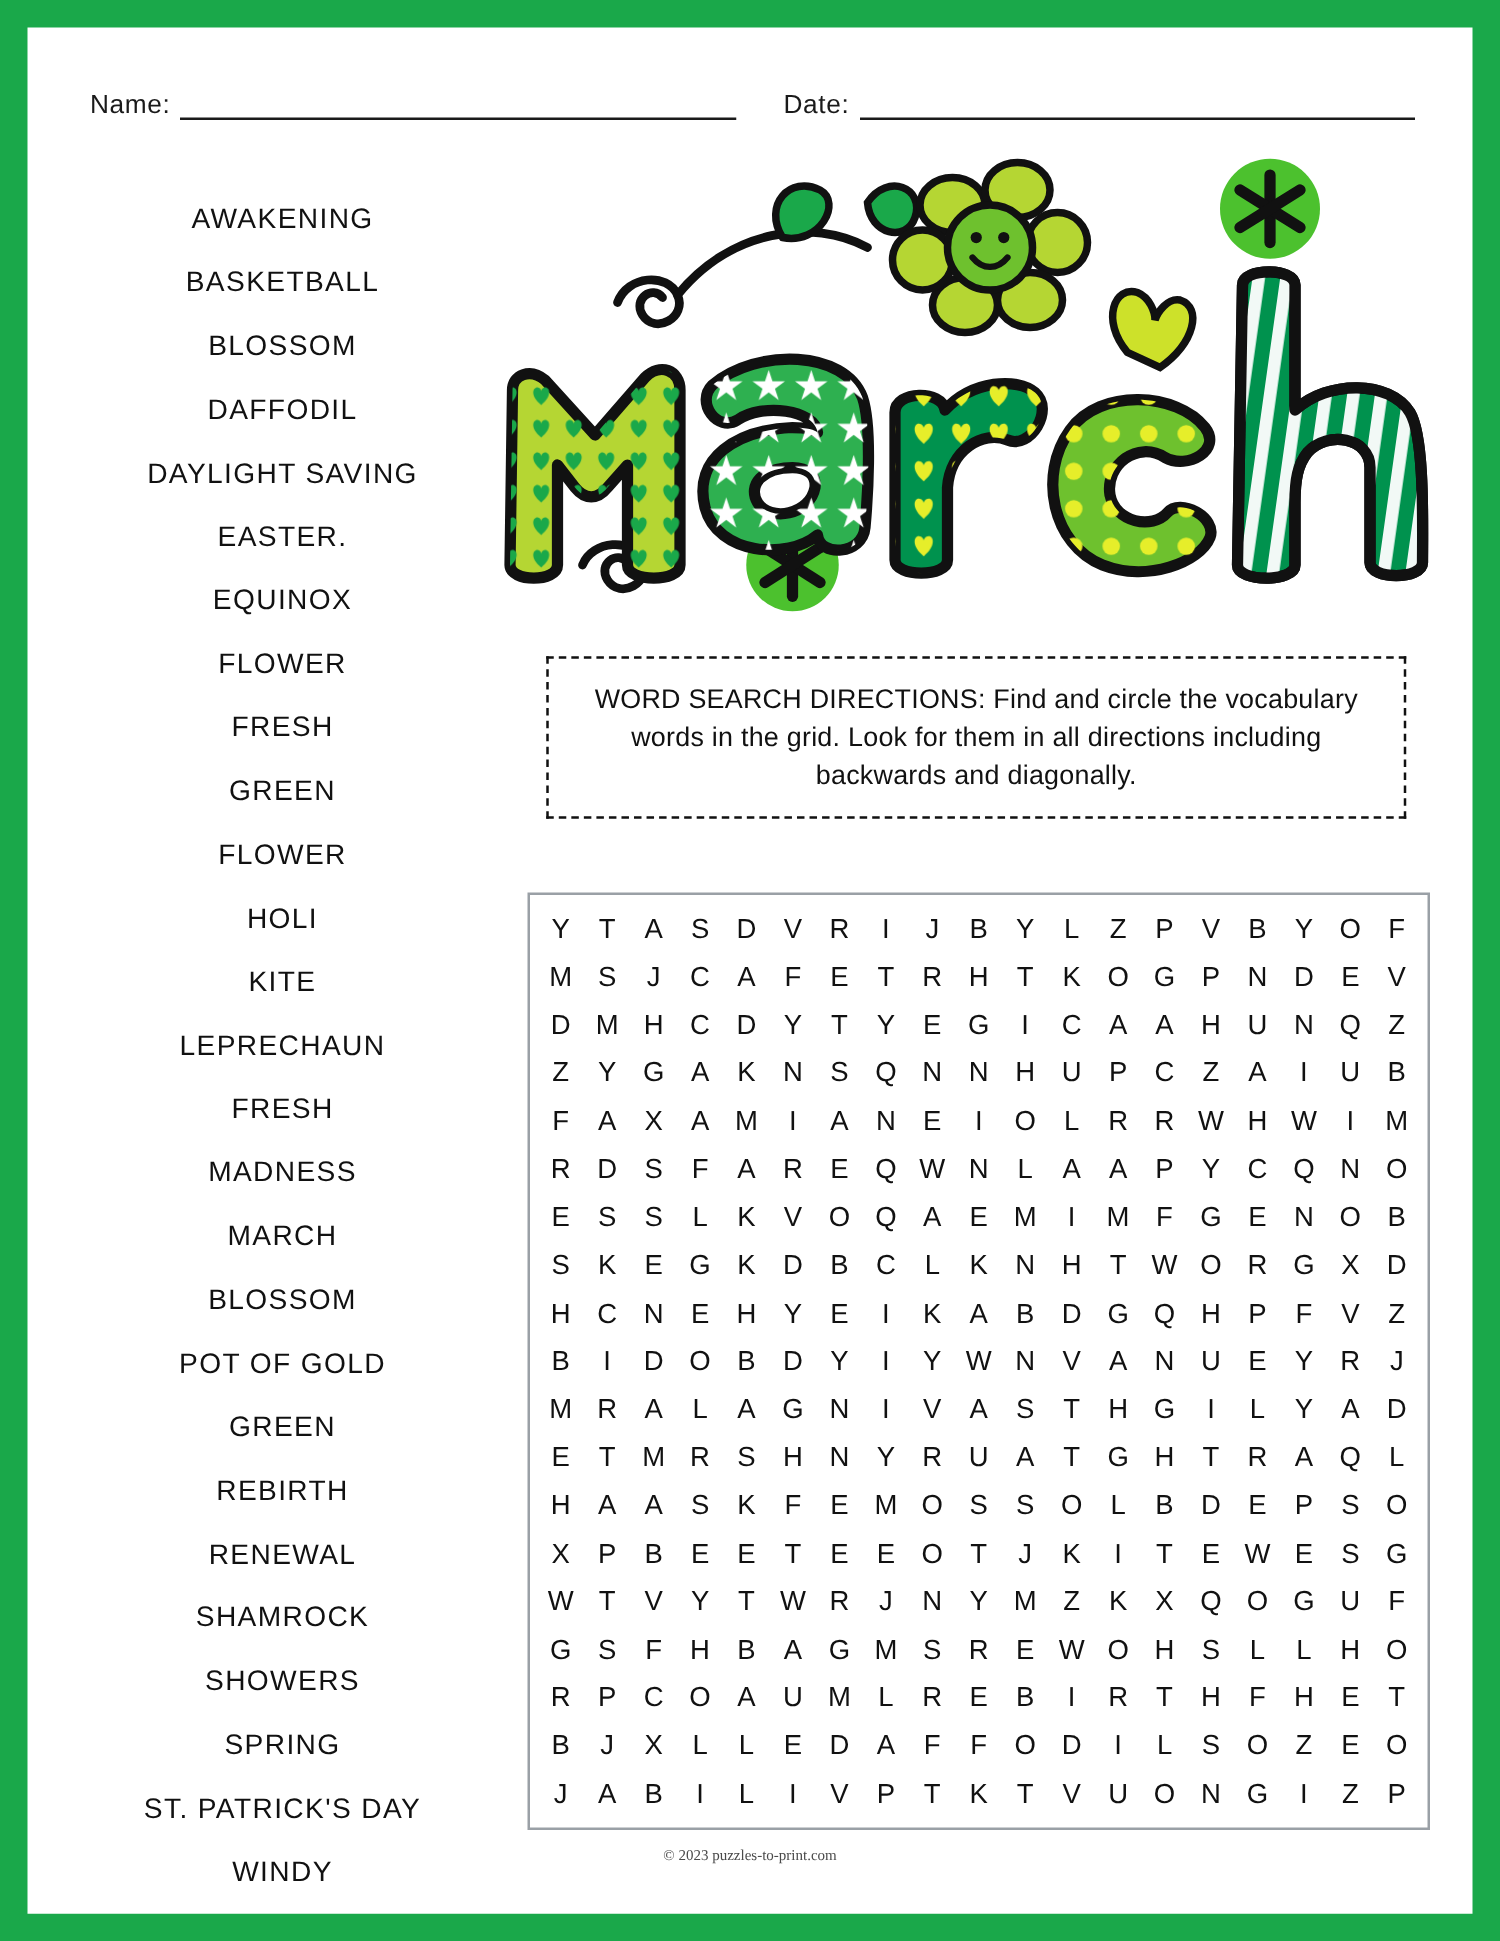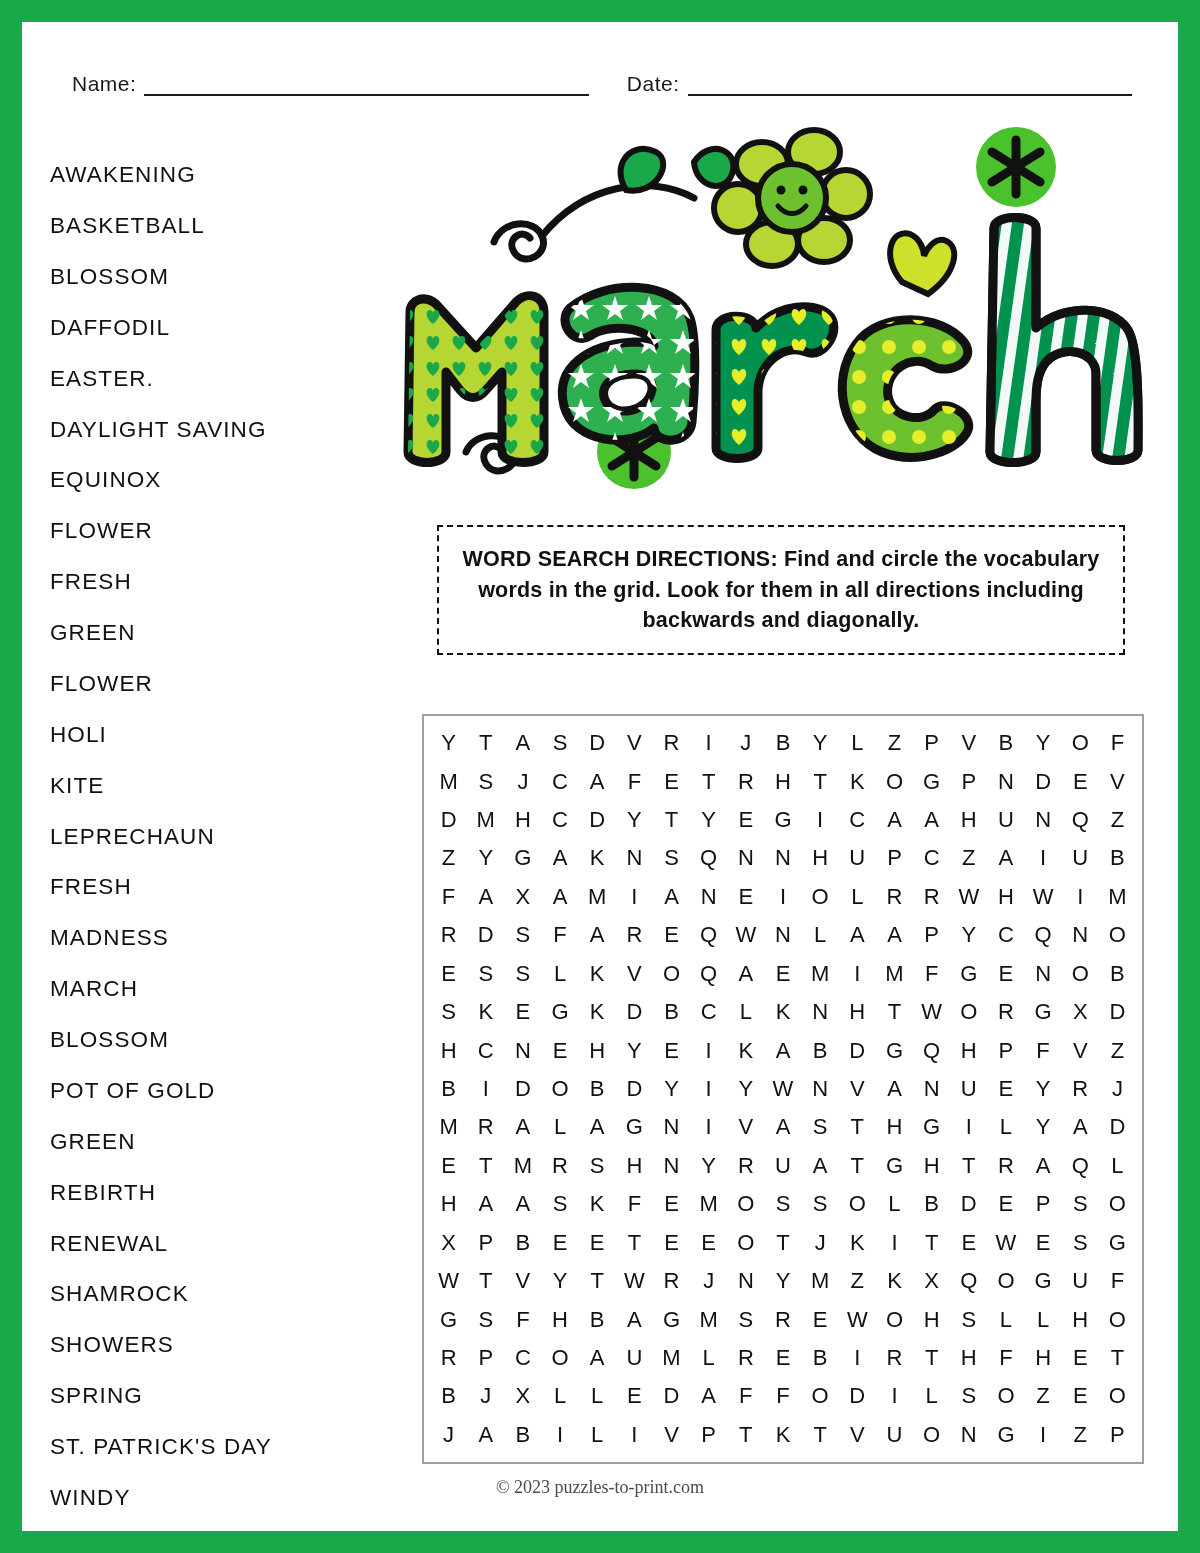--- a/index.html
+++ b/index.html
@@ -41,20 +41,21 @@
     height: 24px;
   }
   .nd-gap { width: 38px; }
 
   
   .wordlist {
     position: absolute;
     left: 28px;
     top: 128px;
     width: 352px;
+    text-align: center;
   }
   .word {
     font-size: 22.5px;
     letter-spacing: 1.1px;
     color: #111111;
     line-height: 1;
     padding: 14.2px 0;
     white-space: nowrap;
   }
 
@@ -73,21 +74,20 @@
     position: absolute;
     left: 415px;
     top: 503px;
     width: 688px;
     height: 130px;
     border: 2px dashed #111111;
     box-sizing: border-box;
     display: flex;
     align-items: center;
     justify-content: center;
-    font-weight: bold;
   }
   .directions p {
     margin: 0;
     padding: 0 18px;
     text-align: center;
     font-size: 21.5px;
     line-height: 1.42;
     color: #111111;
     letter-spacing: 0.2px;
   }
@@ -120,21 +120,21 @@
     font-family: "Liberation Sans", sans-serif;
   }
 
   
   .footer {
     position: absolute;
     left: 0;
     top: 1455px;
     width: 1156px;
     text-align: center;
-    font-size: 18px;
+    font-size: 12px;
     color: #4a4a4a;
     font-family: "Liberation Serif", serif;
   }
 </style>
 </head>
 <body>
 
 <div class="page">
 
   <div class="namedate">
@@ -143,22 +143,22 @@
     <span class="nd-gap"></span>
     <span class="nd-label">Date:</span>
     <span class="nd-line"></span>
   </div>
 
   <div class="wordlist" id="wordlist">
       <div class="word">AWAKENING</div>
       <div class="word">BASKETBALL</div>
       <div class="word">BLOSSOM</div>
       <div class="word">DAFFODIL</div>
+      <div class="word">DAYLIGHT SAVING</div>
       <div class="word">EASTER.</div>
-      <div class="word">DAYLIGHT SAVING</div>
       <div class="word">EQUINOX</div>
       <div class="word">FLOWER</div>
       <div class="word">FRESH</div>
       <div class="word">GREEN</div>
       <div class="word">FLOWER</div>
       <div class="word">HOLI</div>
       <div class="word">KITE</div>
       <div class="word">LEPRECHAUN</div>
       <div class="word">FRESH</div>
       <div class="word">MADNESS</div>

